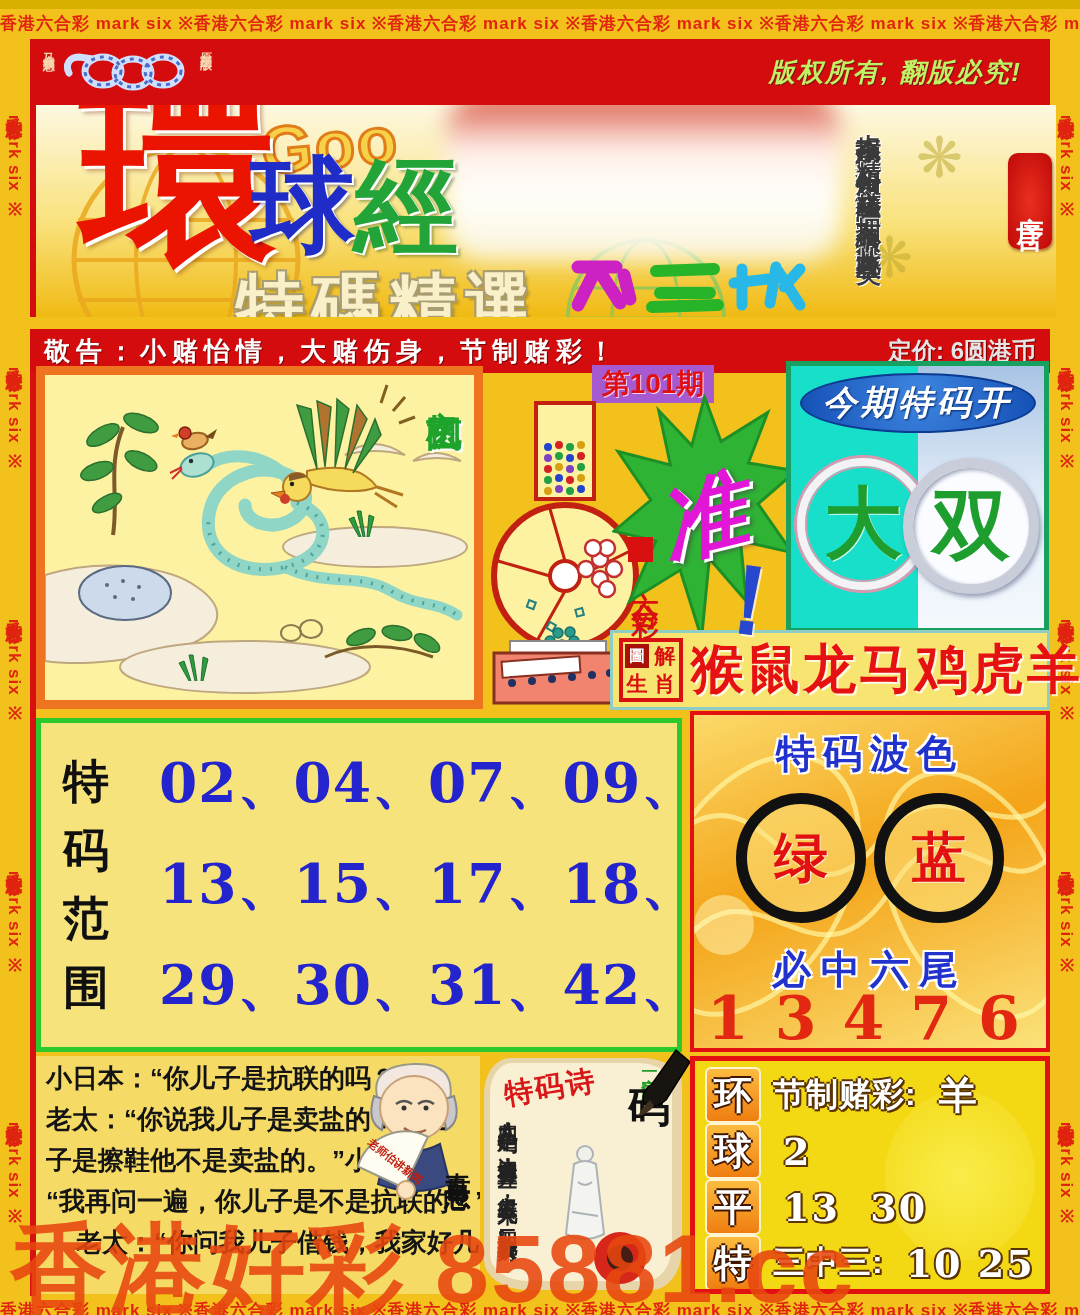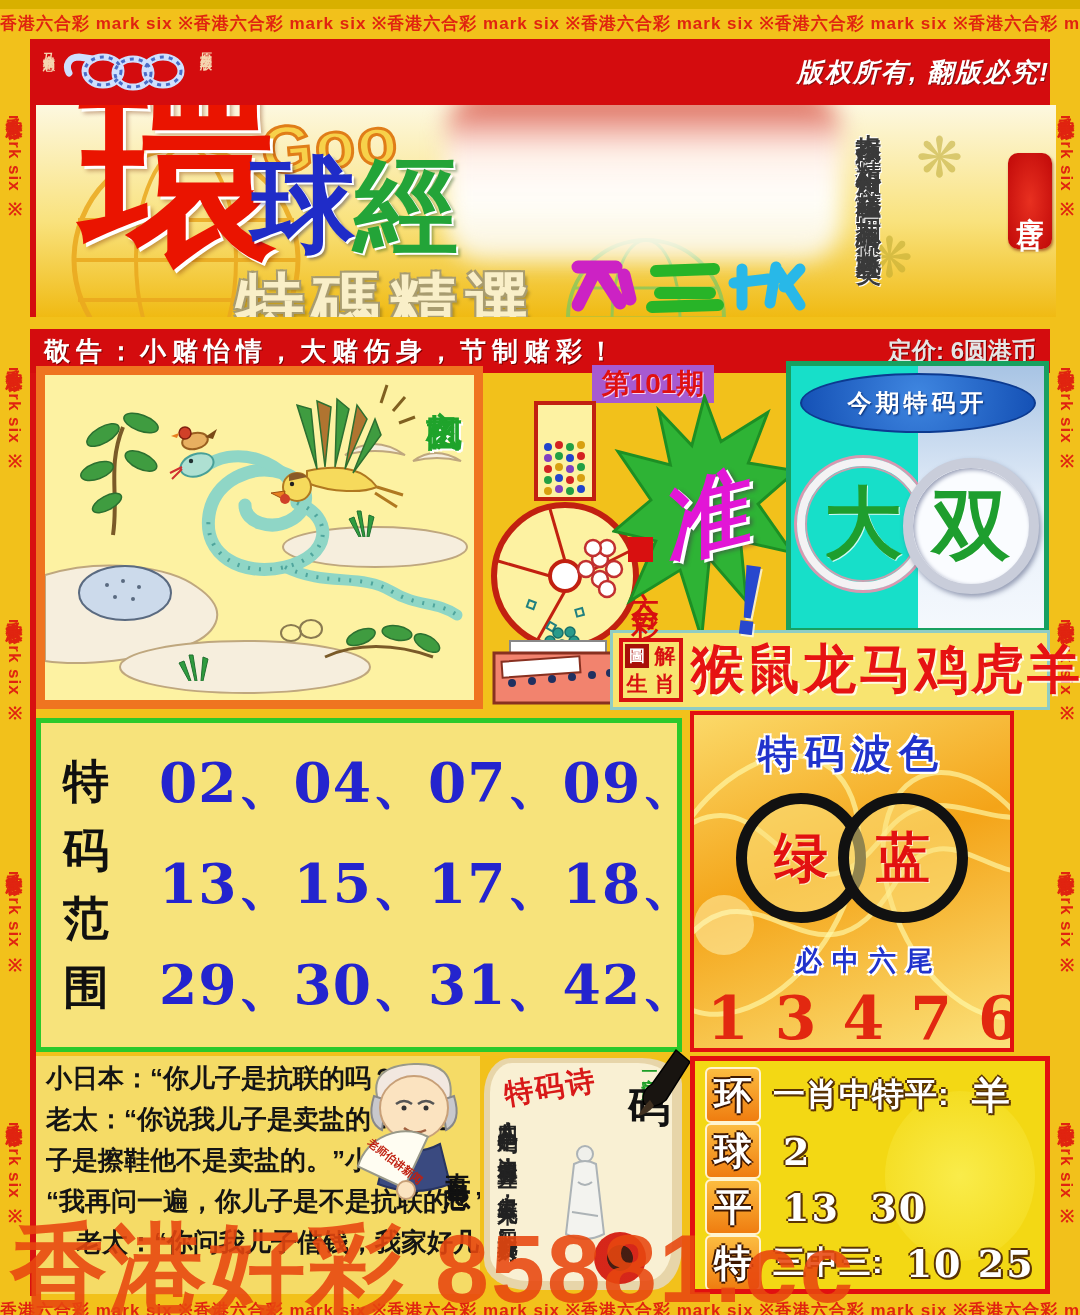--- a/index.html
+++ b/index.html
@@ -13,21 +13,21 @@
   .strip.h{left:0;width:1080px;height:28px;display:flex;justify-content:space-around;align-items:center;white-space:nowrap;}
   .strip.top{top:0;} .strip.bottom{top:1287px;}
   .strip.v{top:28px;height:1259px;width:28px;display:flex;flex-direction:column;justify-content:space-around;align-items:center;}
   .strip.left{left:0;} .strip.right{left:1052px;}
   .strip.v span{writing-mode:vertical-rl;white-space:nowrap;}
 
   
   .header-band{left:30px;top:30px;width:1020px;height:66px;background:#d40c0e;z-index:3;}
   .logo-group{position:absolute;left:10px;top:4px;display:flex;align-items:flex-start;gap:6px;}
   .logo-vtext{writing-mode:vertical-rl;color:#f5d6b0;font-size:12px;font-weight:bold;letter-spacing:2px;height:58px;}
-  .copyright{position:absolute;right:0;top:16px;color:#ffffff;font-size:26px;font-weight:bold;
+  .copyright{position:absolute;right:28px;top:16px;color:#bef264;font-size:26px;font-weight:bold;
              font-style:italic;text-shadow:1px 1px 0 #801010;letter-spacing:2px;}
 
   
   .masthead{left:30px;top:96px;width:1020px;height:212px;z-index:3;overflow:hidden;
             border-left:6px solid #d40c0e;
             background:linear-gradient(180deg,#fdf8e0 0%,#f9e27d 55%,#f0ba13 100%);}
   .globe-orange{left:20px;top:35px;opacity:.85;}
   .globe-green{left:525px;top:128px;opacity:.75;}
   .title-huan{left:45px;top:-28px;font-size:196px;font-weight:bold;color:#ea1400;line-height:1;
               text-shadow:3px 3px 0 #fff,5px 5px 4px rgba(120,40,0,.4);z-index:6;}
@@ -82,21 +82,21 @@
 
   
   .result-box{left:786px;top:352px;width:263px;height:272px;border:5px solid #18a060;box-sizing:border-box;
               z-index:4;overflow:hidden;}
   .result-left{position:absolute;left:0;top:0;width:50%;height:100%;background:#17dfc9;}
   .result-right{position:absolute;left:50%;top:0;width:50%;height:100%;
                 background:linear-gradient(180deg,#a8c4e4 0%,#e8f0fa 55%,#f4f8fd 100%);}
   .result-oval{position:absolute;left:50%;top:7px;transform:translateX(-50%);width:232px;height:56px;
                border-radius:50%;background:radial-gradient(circle at 50% 35%,#3f86e0,#134fb4);
                border:2px solid #0c3a90;display:flex;align-items:center;justify-content:center;
-               color:#fff;font-size:24px;font-weight:bold;letter-spacing:4px;text-shadow:1px 1px 2px #042a70;}
+               color:#fff;font-size:34px;font-weight:bold;letter-spacing:4px;text-shadow:1px 1px 2px #042a70;font-style:italic;}
   .ring{position:absolute;top:92px;width:116px;height:116px;border-radius:50%;display:flex;
         align-items:center;justify-content:center;font-size:78px;font-weight:bold;color:#1e9e2e;
         text-shadow:1px 1px 0 rgba(255,255,255,.8);}
   .ring.l{left:6px;border:8px solid #f4f2f4;box-shadow:0 0 0 3px #d898b0,inset 0 0 0 2px #c8a0b0;}
   .ring.r{right:5px;border:10px solid #c9cdda;background:#fafcff;
           box-shadow:inset 2px 2px 4px #9aa0b8,2px 3px 5px rgba(60,70,110,.5);}
 
   
   .zodiac-row{left:610px;top:621px;width:440px;height:80px;background:#f8e470;border:3px solid #8fccc4;
               box-sizing:border-box;z-index:4;display:flex;align-items:center;}
@@ -111,30 +111,30 @@
   .range-box{left:36px;top:709px;width:646px;height:334px;background:#f7e37b;border:5px solid #2bc92b;
              box-sizing:border-box;z-index:4;}
   .range-label{position:absolute;left:22px;top:28px;height:268px;display:flex;flex-direction:column;
                justify-content:space-between;font-size:46px;font-weight:bold;color:#101010;}
   .range-rows{position:absolute;left:118px;top:10px;width:512px;height:304px;display:flex;
               flex-direction:column;justify-content:space-around;}
   .range-rows div{font-family:"DejaVu Serif",serif;font-size:55px;font-weight:bold;color:#2424ce;
                   white-space:nowrap;letter-spacing:1px;}
 
   
-  .wave-box{left:690px;top:702px;width:324px;height:341px;border:4px solid #e21010;box-sizing:border-box;
+  .wave-box{left:690px;top:702px;width:360px;height:341px;border:4px solid #e21010;box-sizing:border-box;
             background:linear-gradient(160deg,#fbd969 0%,#f4a418 45%,#fbe27b 100%);z-index:4;overflow:hidden;}
   .wave-title{position:absolute;left:0;top:12px;width:100%;text-align:center;font-size:39px;font-weight:bold;
               color:#2133cc;letter-spacing:8px;
               text-shadow:-2px -2px 0 #fff,2px -2px 0 #fff,-2px 2px 0 #fff,2px 2px 0 #fff;}
   .wave-circle{position:absolute;top:78px;width:108px;height:108px;border-radius:50%;border:11px solid #111;
                background:rgba(252,228,130,.55);display:flex;align-items:center;justify-content:center;
                font-size:54px;font-weight:bold;color:#e21010;text-shadow:1px 1px 0 rgba(255,255,255,.7);}
   .wave-circle.c0{left:42px;} .wave-circle.c1{right:42px;}
-  .tails-label{position:absolute;left:17px;top:228px;width:100%;text-align:center;font-size:27px;font-weight:bold;
+  .tails-label{position:absolute;left:0;top:228px;width:100%;text-align:center;font-size:39px;font-weight:bold;
                color:#2133cc;letter-spacing:10px;
                text-shadow:-2px -2px 0 #fff,2px -2px 0 #fff,-2px 2px 0 #fff,2px 2px 0 #fff;}
   .tails-digits{position:absolute;left:0;top:268px;width:100%;text-align:center;}
   .tails-digits span{font-family:"DejaVu Serif",serif;font-size:60px;font-weight:bold;color:#e22810;margin:0 13px;}
 
   
   .joke-box{left:36px;top:1047px;width:444px;height:238px;background:#f5db66;z-index:4;overflow:hidden;}
   .joke-line{position:absolute;left:10px;font-size:26px;font-weight:bold;color:#141414;white-space:nowrap;}
   .jl0{top:5px;}  .jl1{top:46px;} .jl2{top:87px;} .jl3{top:128px;}
   .jl4{top:169px;padding-left:30px;} 
@@ -542,21 +542,21 @@
       <path d="M40,2 L54,14 L30,52 q-12,10 -22,4 q-4,-12 8,-20 Z" fill="#181410" stroke="#000" stroke-width="1.5"></path>
       <path d="M14,52 q-8,8 -12,16 q10,-2 16,-10 Z" fill="#403020"></path>
     </svg>
     <div class="poem-seal"></div>
   </div>
 
   <div class="abs pingte-box">
     <div class="pt-sun"></div>
     <div class="pt-row">
       <div class="pt-badge">环</div>
-      <span class="pt-label">一肖中特平:</span>
+      <span class="pt-label">节制赌彩:</span>
       <span class="pt-value" style="font-family:'Liberation Sans',sans-serif;">羊</span>
     </div>
     <div class="pt-row">
       <div class="pt-badge">球</div>
       <span class="pt-value">2</span>
     </div>
     <div class="pt-row">
       <div class="pt-badge">平</div>
       <span class="pt-value">13  30</span>
     </div>

